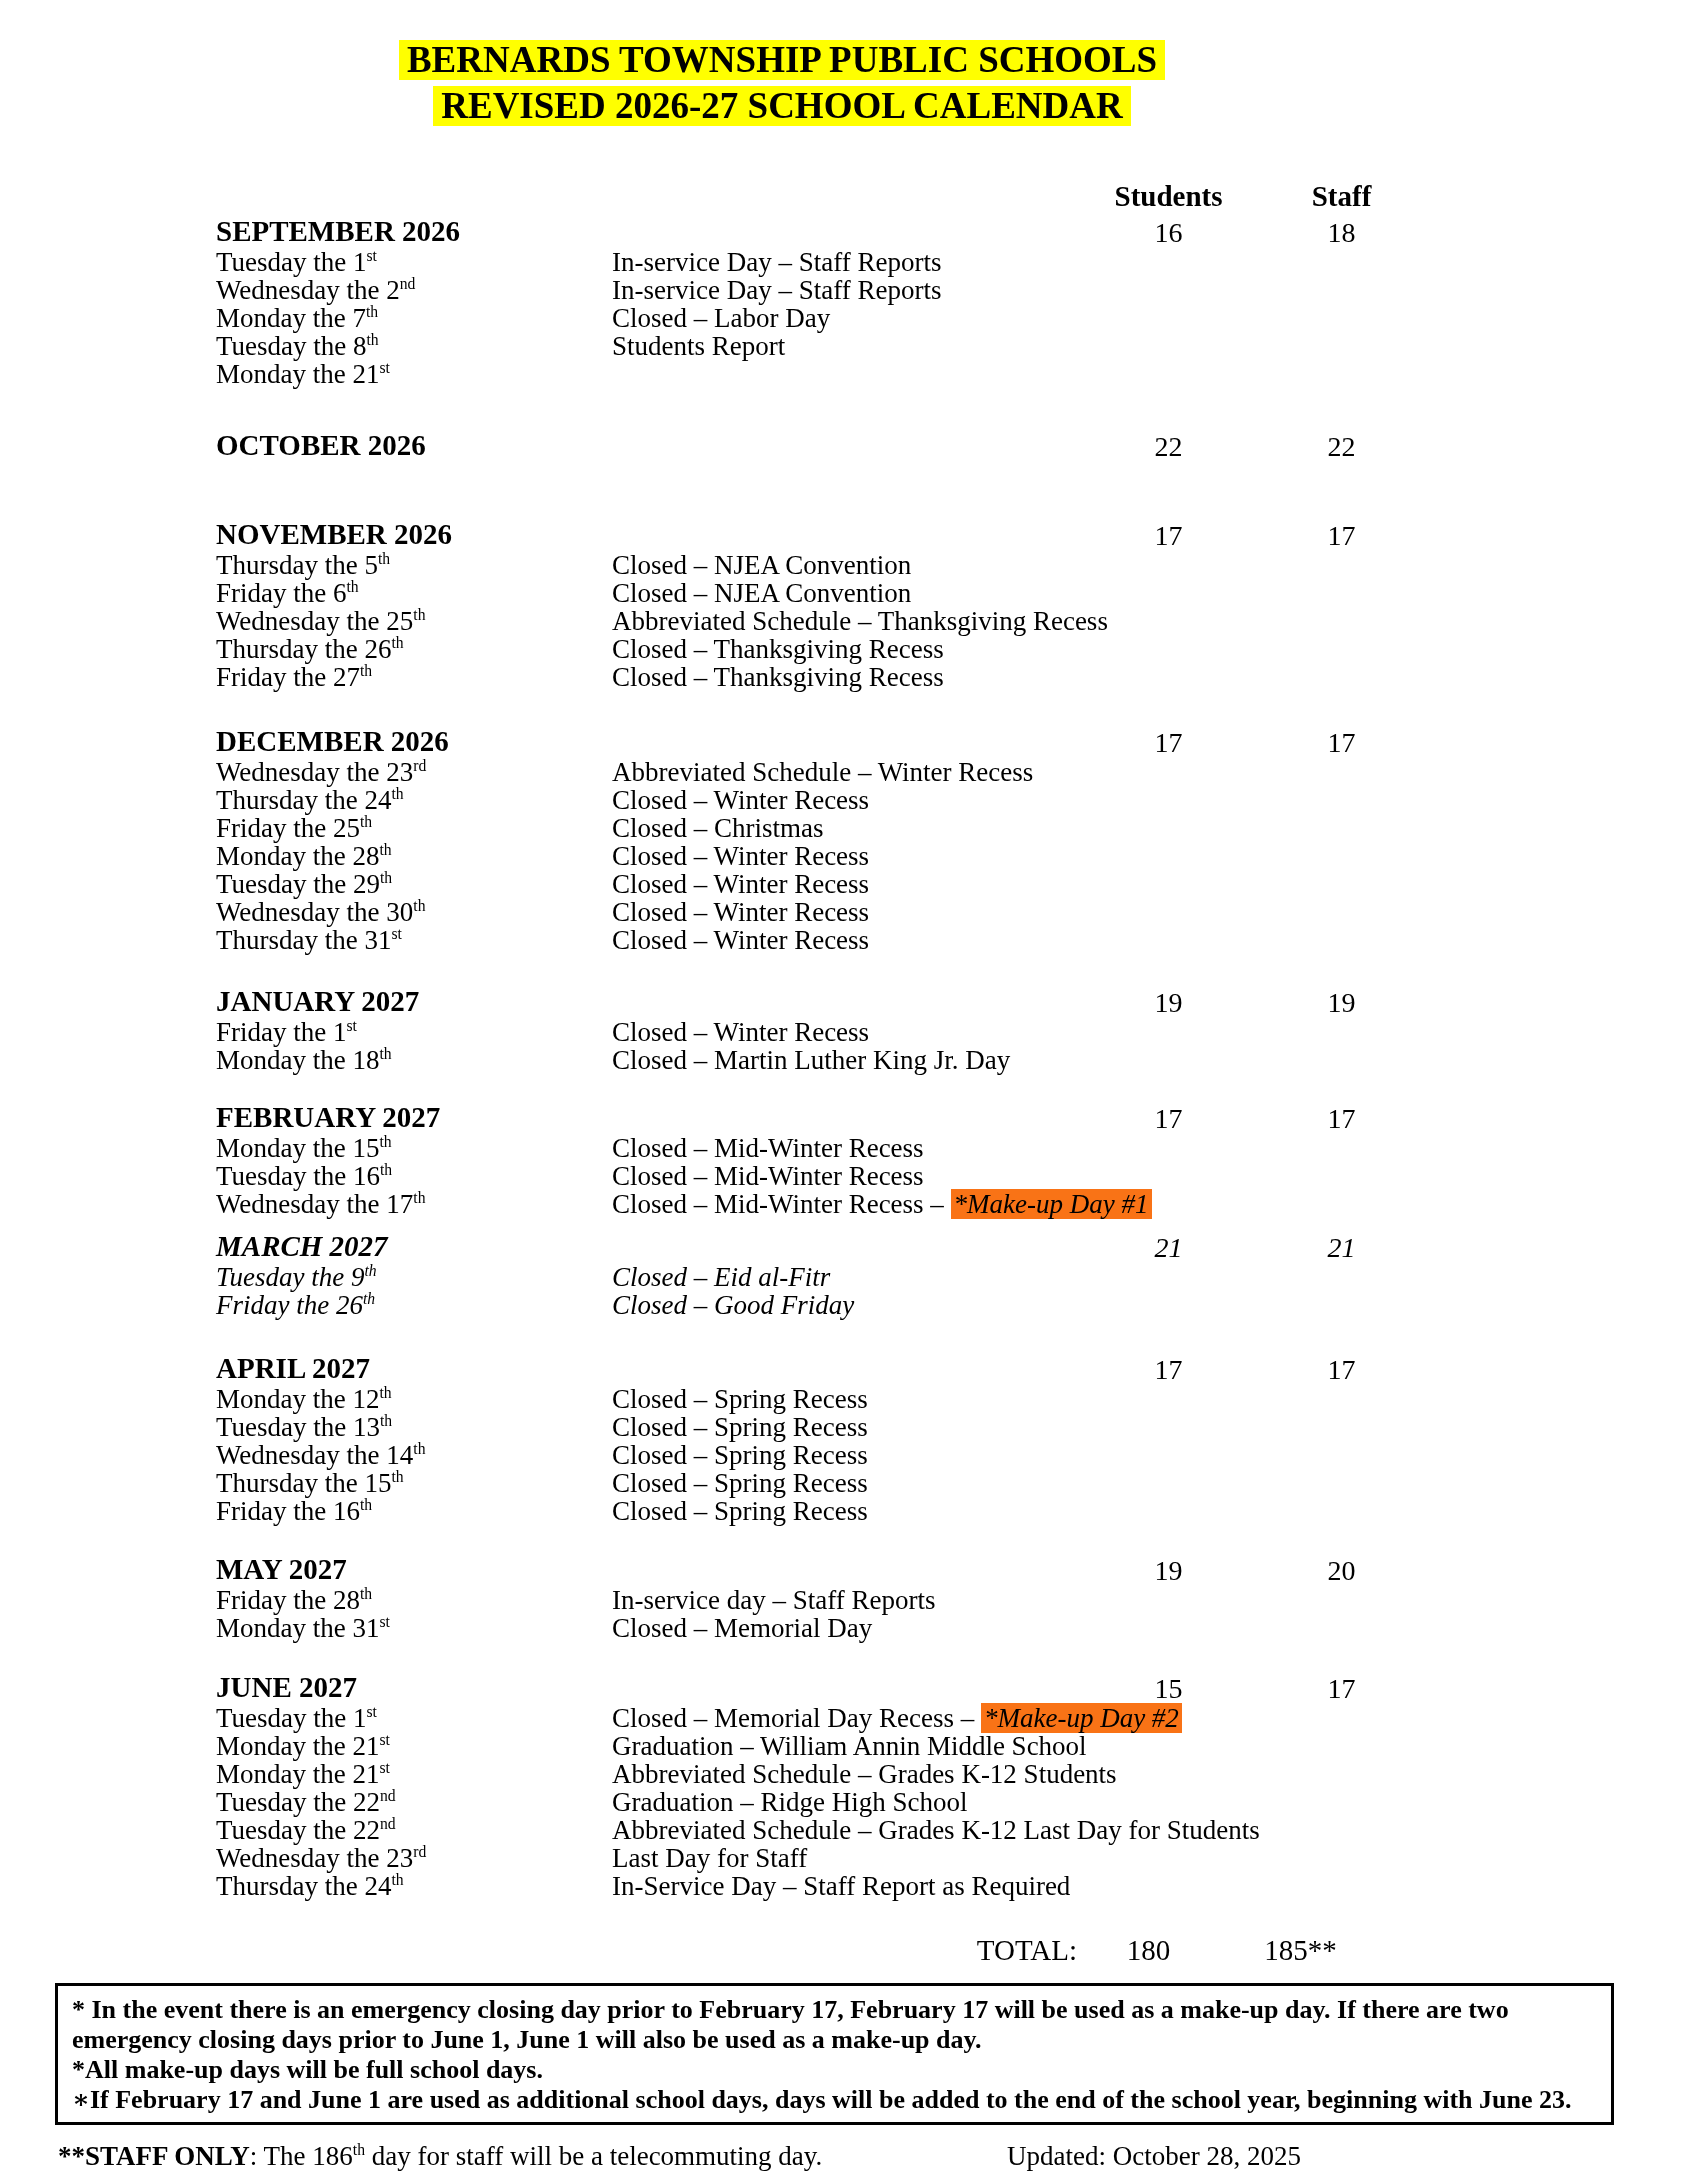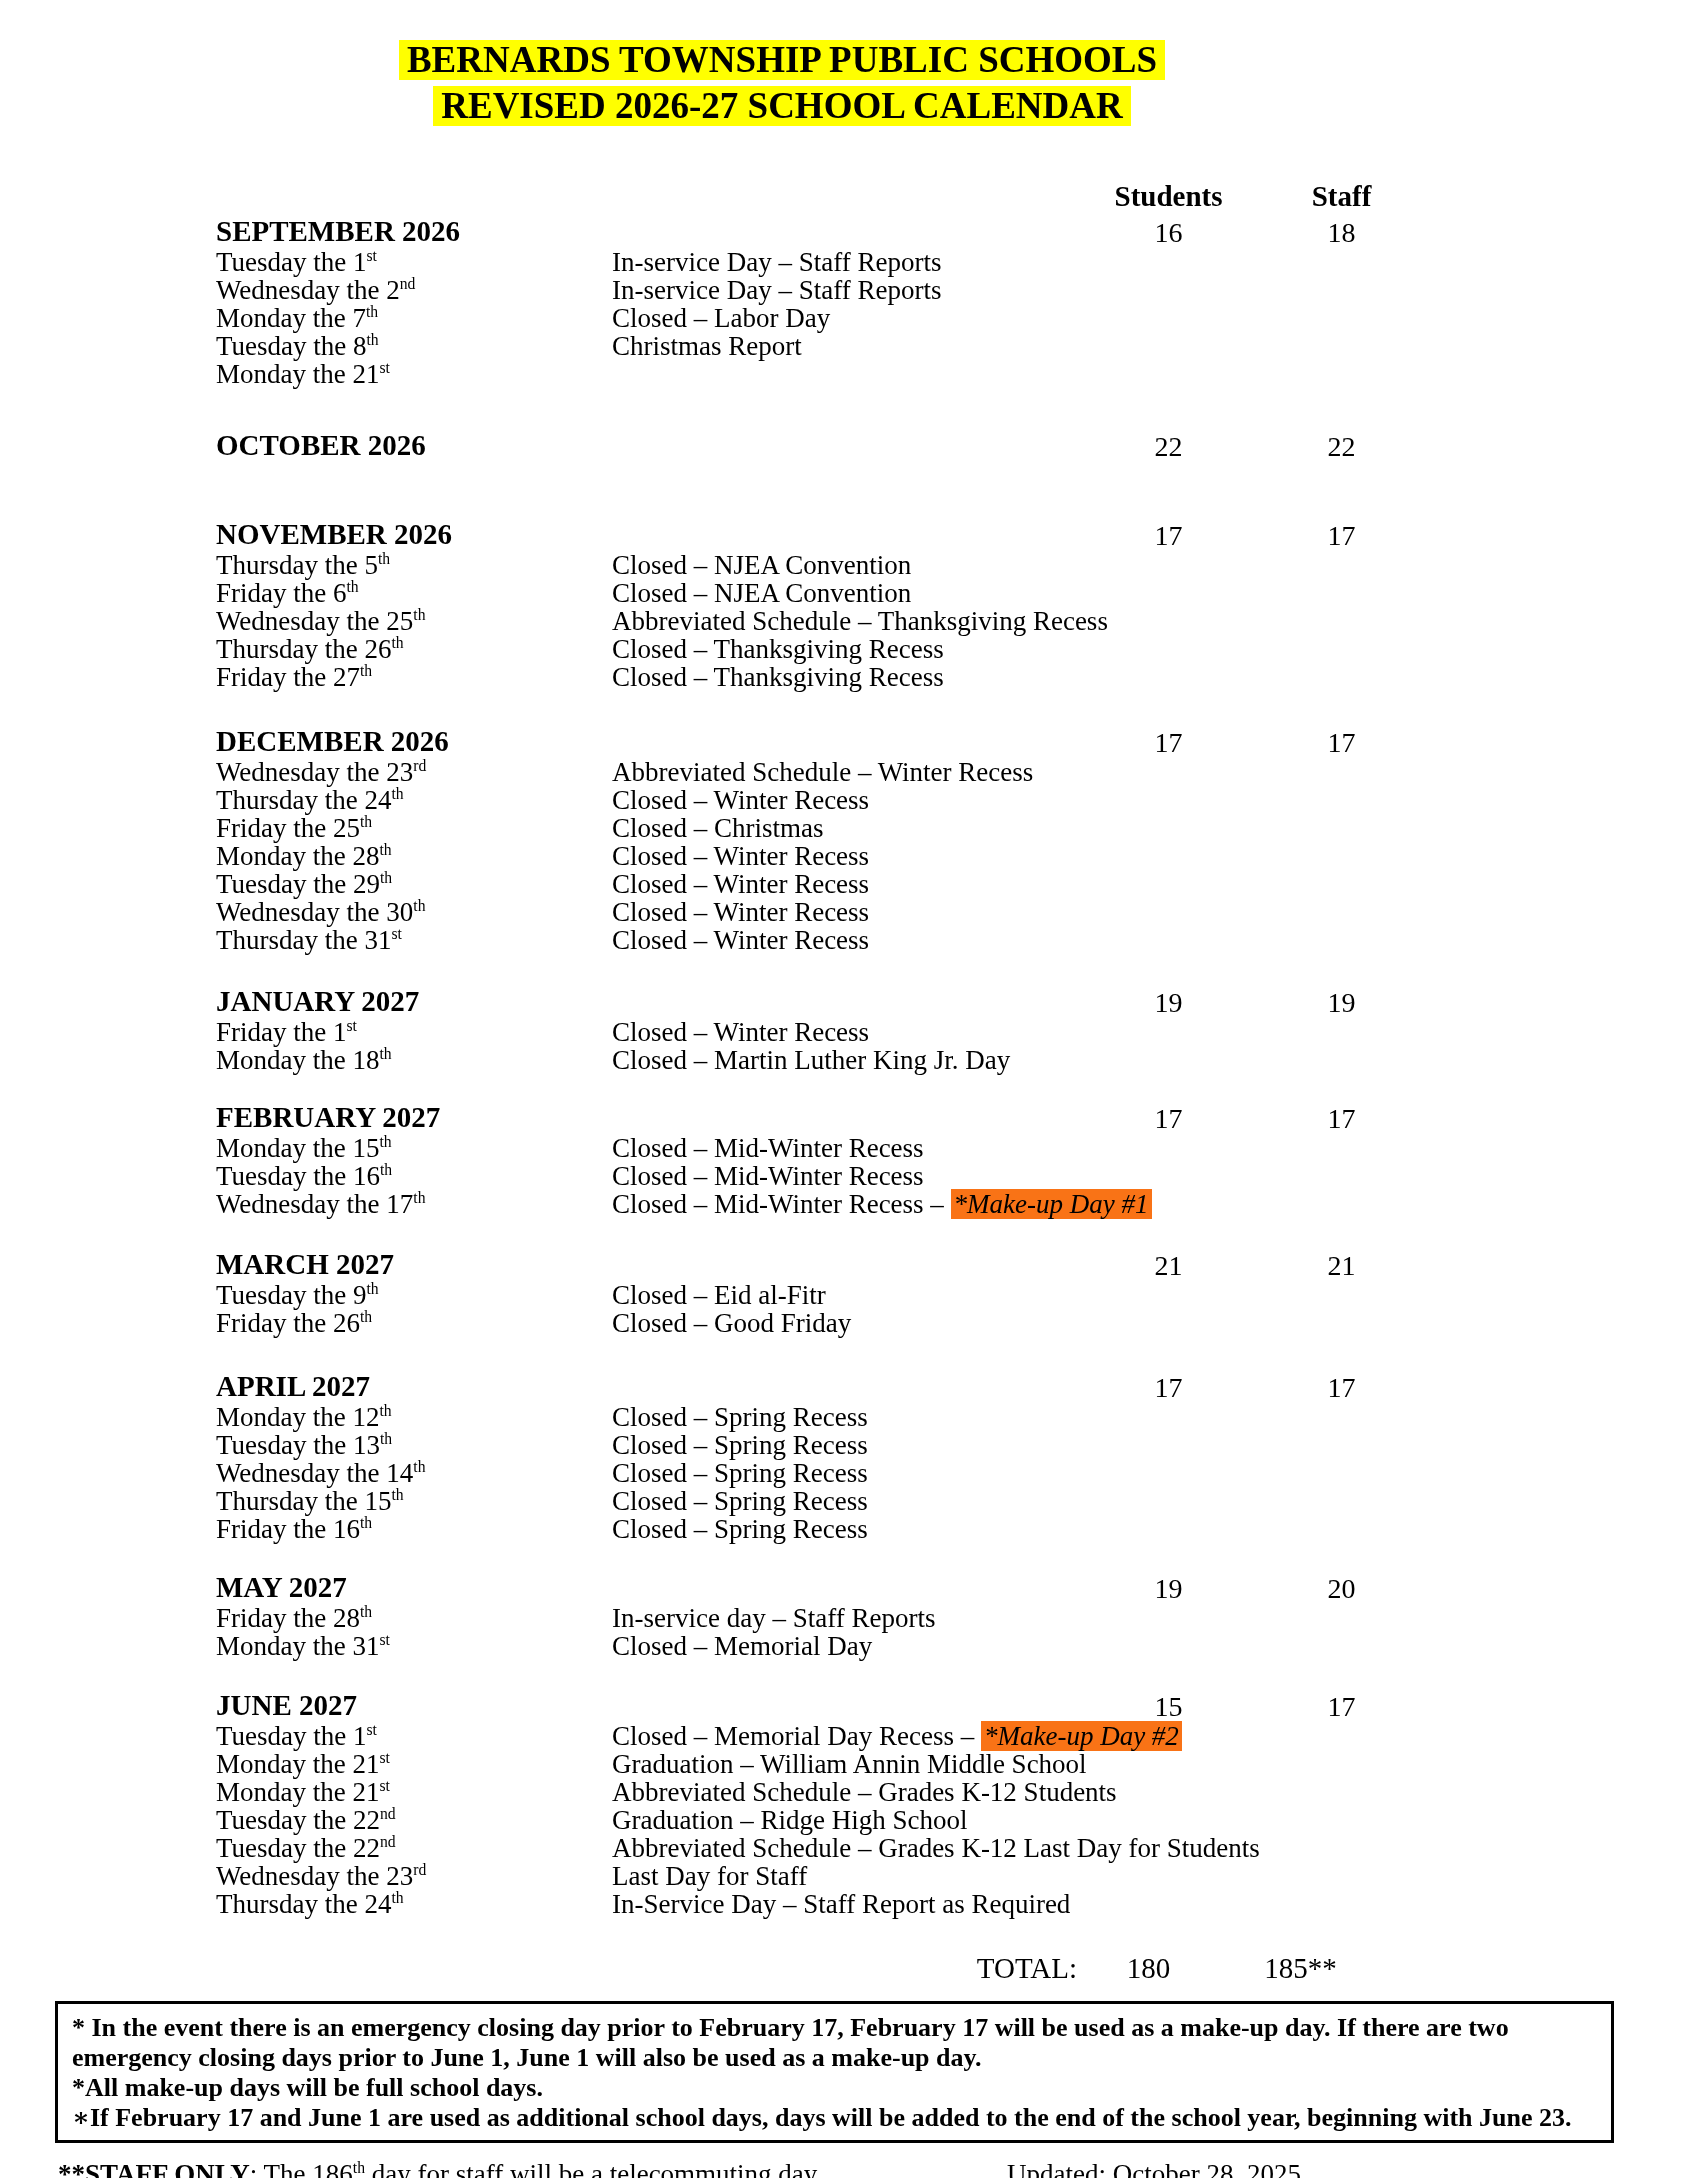--- a/index.html
+++ b/index.html
@@ -32,21 +32,21 @@
   .month { position: relative; }
   .month-row { position: relative; height: 30px; }
   .month-name { font-weight: bold; font-size: 29px; line-height: 30px; }
   .month-row .colbox { font-size: 28px; top: 1px; }
   .month:nth-of-type(1)  { margin-top: 6px;  }
   .month:nth-of-type(2)  { margin-top: 42px; }
   .month:nth-of-type(3)  { margin-top: 59px; }
   .month:nth-of-type(4)  { margin-top: 35px; }
   .month:nth-of-type(5)  { margin-top: 32px; }
   .month:nth-of-type(6)  { margin-top: 28px; }
-  .month:nth-of-type(7)  { margin-top: 31px; }
+  .month:nth-of-type(7)  { margin-top: 13px; font-style: italic; }
   .month:nth-of-type(8)  { margin-top: 34px; }
   .month:nth-of-type(9)  { margin-top: 29px; }
   .month:nth-of-type(10) { margin-top: 30px; }
   .events { margin-top: 2px; }
   .event-row { display: flex; height: 28px; font-size: 27px; line-height: 28px; }
   .event-date { width: 396px; flex: 0 0 396px; }
   .event-desc { flex: 1; }
   sup { font-size: 0.58em; line-height: 0; vertical-align: super; }
   .mark { background: #f97316; font-style: italic; padding: 0 3px; }
 
@@ -98,21 +98,21 @@
             <div class="event-row">
               <span class="event-date">Wednesday the 2<sup>nd</sup></span>
               <span class="event-desc">In-service Day – Staff Reports</span>
             </div>
             <div class="event-row">
               <span class="event-date">Monday the 7<sup>th</sup></span>
               <span class="event-desc">Closed – Labor Day</span>
             </div>
             <div class="event-row">
               <span class="event-date">Tuesday the 8<sup>th</sup></span>
-              <span class="event-desc">Christmas Report</span>
+              <span class="event-desc">Students Report</span>
             </div>
             <div class="event-row">
               <span class="event-date">Monday the 21<sup>st</sup></span>
             </div>
           </div>
         </section>
         <section class="month">
           <div class="month-row"><span class="month-name">OCTOBER 2026</span><span class="colbox students">22</span><span class="colbox staff">22</span></div>
         </section>
         <section class="month">

